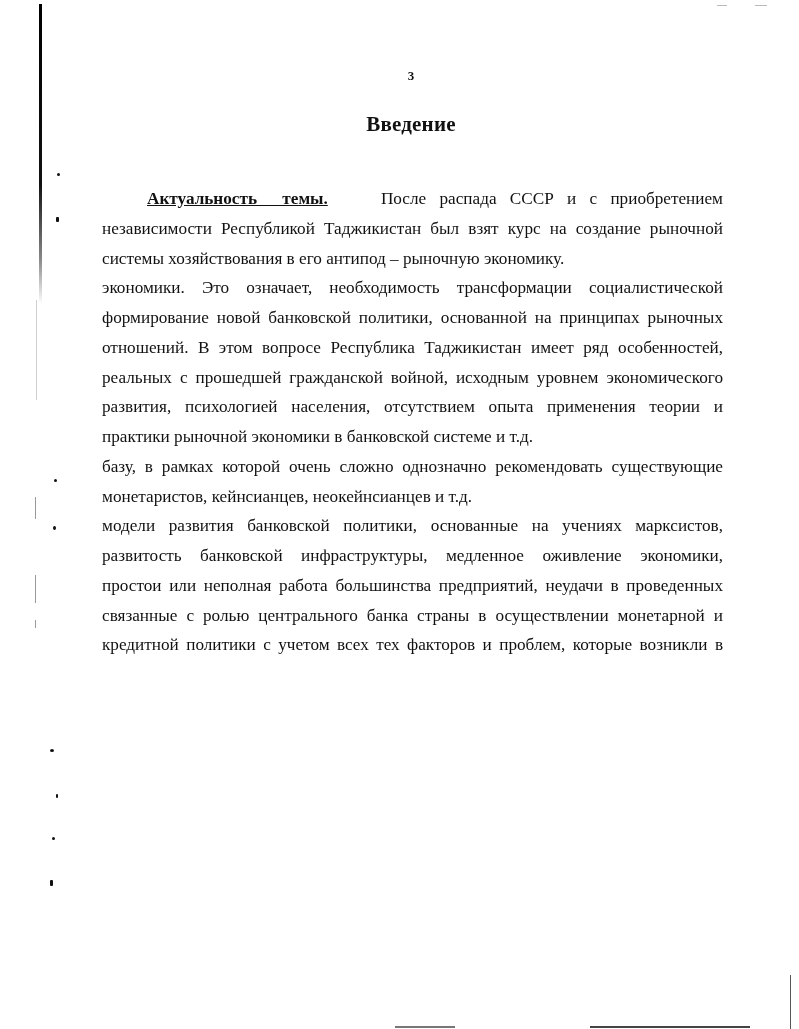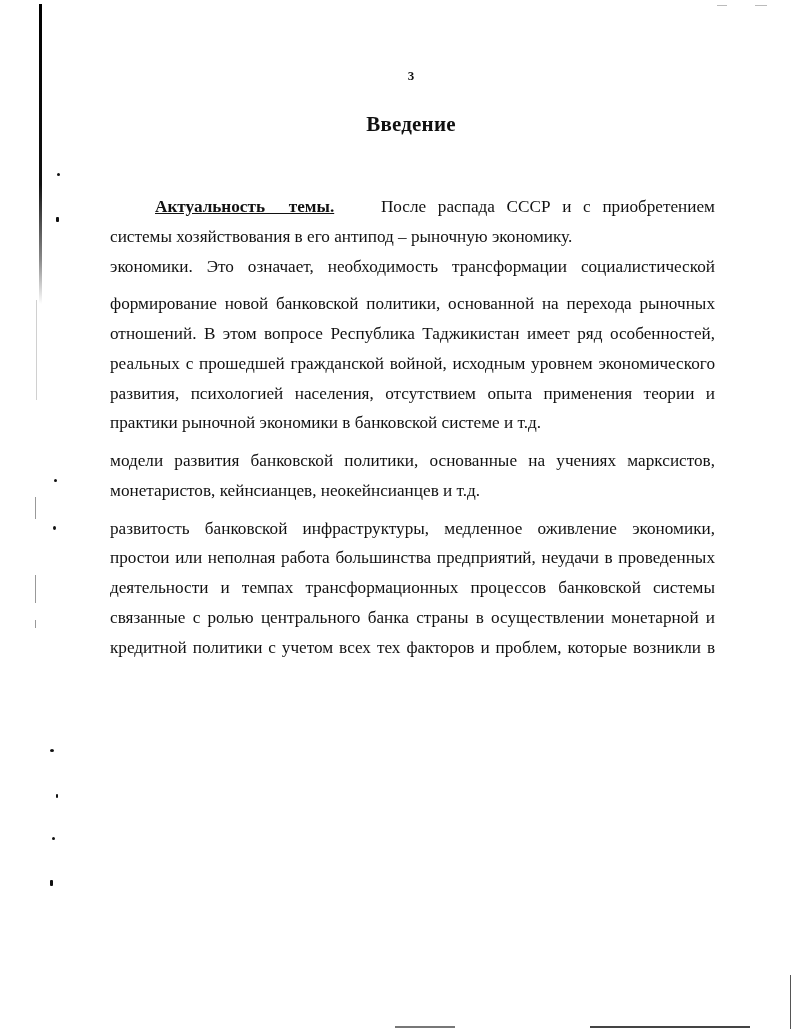--- a/index.html
+++ b/index.html
@@ -86,21 +86,21 @@
     }
     .body-text {
       position: absolute;
       left: 102px;
       top: 184px;
       width: 621px;
       font-size: 17.2px;
       line-height: 29.75px;
     }
     .para {
-      margin: 8px;
+      margin: 0;
       text-align: justify;
       text-align-last: justify;
       text-indent: 45px;
     }
     .para .ln {
       display: block;
       text-indent: 0;
       text-align: justify;
       text-align-last: justify;
       white-space: nowrap;
@@ -141,38 +141,39 @@
 <div class="faint-tick" style="left:35px;top:575px;height:28px;"></div>
 <div class="faint-tick" style="left:35px;top:620px;height:8px;"></div>
 
 <div class="page-number">3</div>
 <div class="page-title">Введение</div>
 
 <div class="body-text">
 
   <p class="para">
     <span class="ln first"><span class="lead">Актуальность темы.</span>&nbsp;&nbsp;&nbsp;&nbsp;<span>После распада СССР и с приобретением</span></span>
+    <span class="ln">независимости Республикой  Таджикистан был взят курс на создание рыночной</span>
     <span class="ln last">системы хозяйствования в его антипод – рыночную экономику.</span>
     <span class="ln">экономики. Это означает, необходимость трансформации социалистической</span>
   </p>
 
   <p class="para">
-    <span class="ln">формирование новой банковской политики, основанной на перехода рыночных</span>
+    <span class="ln">формирование новой банковской политики, основанной на принципах рыночных</span>
     <span class="ln">отношений. В этом вопросе Республика Таджикистан имеет ряд особенностей,</span>
     <span class="ln">реальных с прошедшей гражданской войной, исходным уровнем экономического</span>
     <span class="ln">развития, психологией населения, отсутствием опыта применения теории и</span>
     <span class="ln last">практики рыночной экономики в банковской системе и т.д.</span>
   </p>
 
   <p class="para">
+    <span class="ln">базу, в рамках которой очень сложно однозначно рекомендовать существующие</span>
+    <span class="ln last">монетаристов, кейнсианцев, неокейнсианцев и т.д.</span>
     <span class="ln">модели развития банковской политики, основанные на учениях марксистов,</span>
-    <span class="ln last">монетаристов, кейнсианцев, неокейнсианцев и т.д.</span>
   </p>
 
   <p class="para">
     <span class="ln">развитость банковской инфраструктуры, медленное оживление экономики,</span>
     <span class="ln">простои или неполная работа большинства предприятий, неудачи в проведенных</span>
-    <span class="ln">деятельности и темпах трансформационных процессов банковской системы</span>
     <span class="ln">связанные с ролью центрального банка страны в осуществлении монетарной и</span>
     <span class="ln">кредитной политики с учетом всех тех факторов и проблем, которые возникли в</span>
   </p>
 
 </div>
 
 </body></html>

